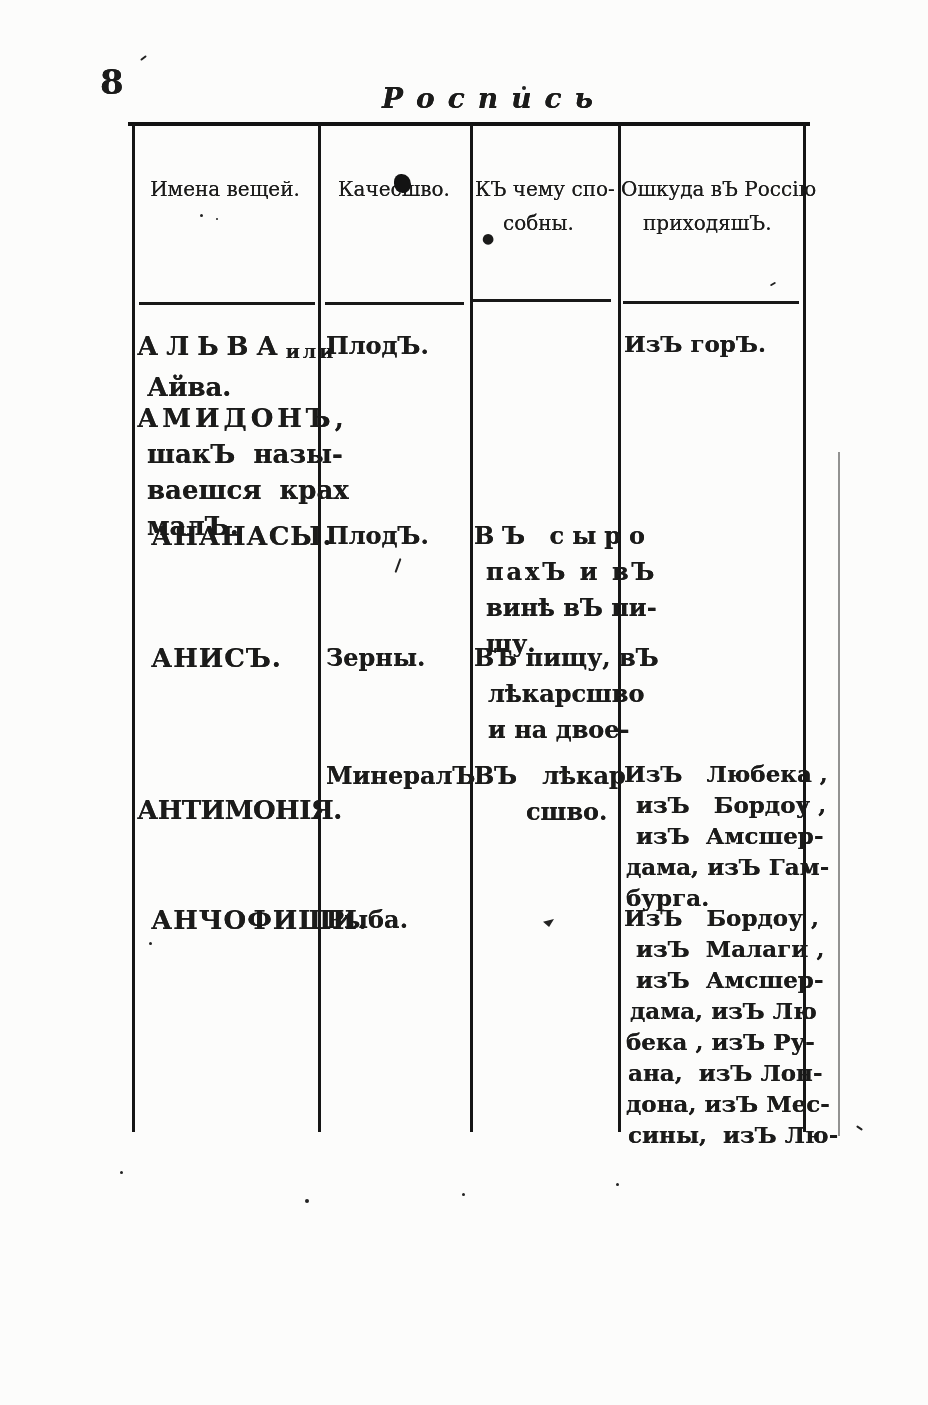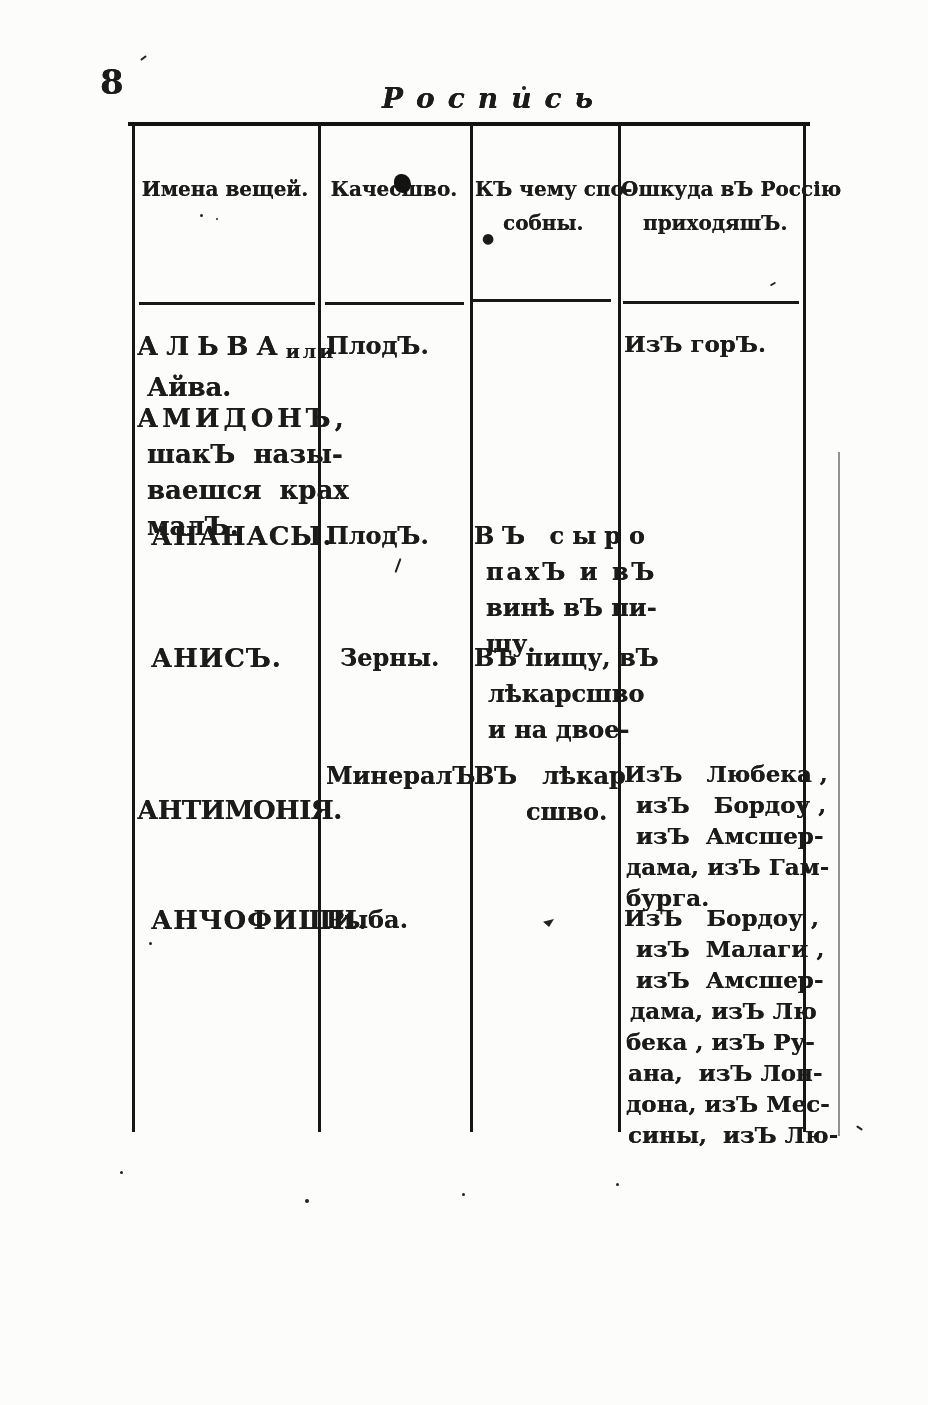--- a/index.html
+++ b/index.html
@@ -22,21 +22,21 @@
   .hsep{position:absolute;height:3px;background:#181818;}
   .hsep.s1{left:7px;top:180px;width:176px;}
   .hsep.s2{left:193px;top:180px;width:139px;}
   .hsep.s3{left:341px;top:177px;width:138px;}
   .hsep.s4{left:491px;top:179px;width:176px;}
 
   
   .cell{position:absolute;}
   .ln{font-size:26px;font-weight:700;line-height:36px;white-space:pre;
       text-shadow:0 0 .5px rgba(25,25,25,.85);}
-  .hln{font-size:20px;font-weight:700;line-height:34px;white-space:pre;
+  .hln{font-size:20px;font-weight:400;line-height:34px;white-space:pre;
        text-shadow:0 0 .4px rgba(25,25,25,.85);}
   .c4l{font-size:23px;line-height:31px;}
   .c3l{font-size:24px;}
   .c2l{font-size:24px;}
   .center{text-align:center;}
   .ls1{letter-spacing:1px;margin-left:14px;} .ls3{letter-spacing:3px;} .ls4{letter-spacing:4px;}
   .ls8{letter-spacing:8px;} .tight{letter-spacing:-0.5px;margin-top:34px;}
   .ind2{padding-left:2px;} .ind4{padding-left:4px;} .ind6{padding-left:6px;}
   .ind10{padding-left:10px;} .ind12{padding-left:12px;} .ind14{padding-left:14px;}
   .ind22{padding-left:22px;} .ind28{padding-left:28px;} .ind34{padding-left:52px;}
@@ -46,21 +46,21 @@
   #hc1{left:2px;top:50px;width:182px;}
   #hc2{left:188px;top:50px;width:148px;}
   #hc3{left:343px;top:50px;width:142px;}
   #hc4{left:489px;top:50px;width:182px;}
   .bullet{position:absolute;left:350px;top:108px;font-size:14px;}
   .blot{position:absolute;left:262px;top:52px;width:17px;height:19px;background:#131313;
         border-radius:45% 60% 50% 55%;}
 
   #c1r1{left:5px;top:206px;} #c1r2{left:5px;top:278px;} #c1r3{left:5px;top:396px;}
   #c1r4{left:5px;top:518px;} #c1r5{left:5px;top:636px;} #c1r6{left:5px;top:780px;}
-  #c2r1{left:194px;top:206px;} #c2r3{left:194px;top:396px;} #c2r4{left:208px;top:518px;}
+  #c2r1{left:194px;top:206px;} #c2r3{left:194px;top:396px;} #c2r4{left:194px;top:518px;}
   #c2r5{left:194px;top:636px;} #c2r6{left:194px;top:780px;}
   #c3r3{left:342px;top:396px;} #c3r4{left:342px;top:518px;}
   #c3r5{left:342px;top:636px;} #c3r6{left:342px;top:780px;}
   #c4r1{left:492px;top:206px;} #c4r5{left:492px;top:636px;} #c4r6{left:492px;top:780px;}
 
   
   .edge-line{position:absolute;left:838px;top:452px;width:2px;height:684px;
              background:#3a3a3a;opacity:.55;}
   .speck{position:absolute;background:#222;border-radius:50%;}
   .sp-a{left:140px;top:57px;width:7px;height:2px;border-radius:1px;transform:rotate(-38deg);}

